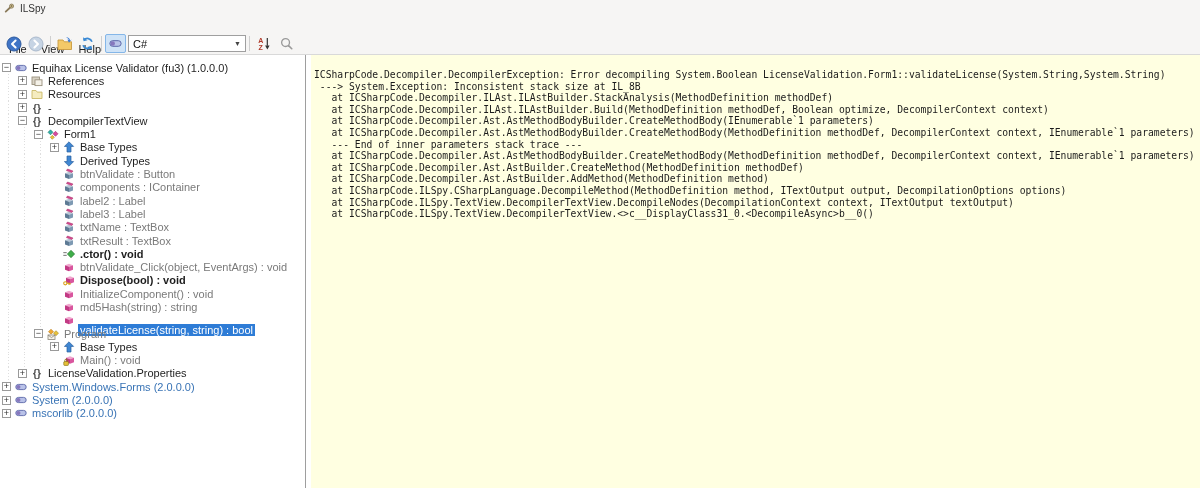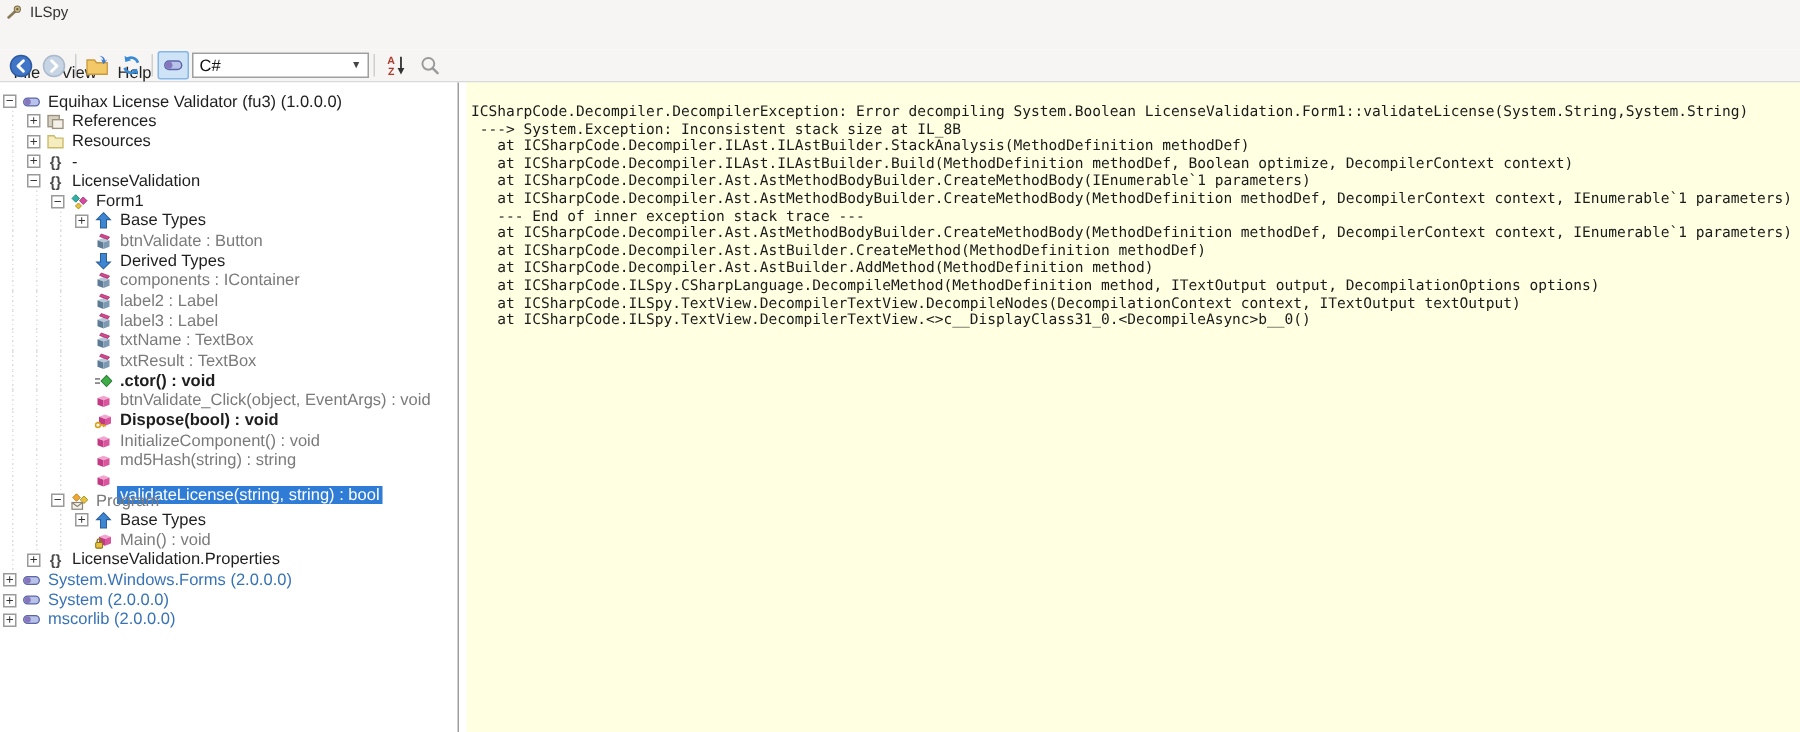--- a/index.html
+++ b/index.html
@@ -272,21 +272,21 @@
             <use href="#sym-namespace"></use>
           </svg>
           <span class="label">-</span>
         </div>
         <div class="tree-row">
           <span class="guide"></span>
           <span class="expander">−</span>
           <svg class="tree-icon" viewBox="0 0 12 12">
             <use href="#sym-namespace"></use>
           </svg>
-          <span class="label">LicenseValidation</span>
+          <span class="label">DecompilerTextView</span>
         </div>
         <div class="tree-row">
           <span class="guide"></span>
           <span class="guide"></span>
           <span class="expander">−</span>
           <svg class="tree-icon" viewBox="0 0 12 12">
             <use href="#sym-class"></use>
           </svg>
           <span class="label">Form1</span>
         </div>
@@ -299,33 +299,33 @@
             <use href="#sym-base-types"></use>
           </svg>
           <span class="label">Base Types</span>
         </div>
         <div class="tree-row">
           <span class="guide"></span>
           <span class="guide"></span>
           <span class="guide"></span>
           <span class="expander empty"></span>
           <svg class="tree-icon" viewBox="0 0 12 12">
+            <use href="#sym-derived-types"></use>
+          </svg>
+          <span class="label">Derived Types</span>
+        </div>
+        <div class="tree-row">
+          <span class="guide"></span>
+          <span class="guide"></span>
+          <span class="guide"></span>
+          <span class="expander empty"></span>
+          <svg class="tree-icon" viewBox="0 0 12 12">
             <use href="#sym-field"></use>
           </svg>
           <span class="label gray">btnValidate : Button</span>
-        </div>
-        <div class="tree-row">
-          <span class="guide"></span>
-          <span class="guide"></span>
-          <span class="guide"></span>
-          <span class="expander empty"></span>
-          <svg class="tree-icon" viewBox="0 0 12 12">
-            <use href="#sym-derived-types"></use>
-          </svg>
-          <span class="label">Derived Types</span>
         </div>
         <div class="tree-row">
           <span class="guide"></span>
           <span class="guide"></span>
           <span class="guide"></span>
           <span class="expander empty"></span>
           <svg class="tree-icon" viewBox="0 0 12 12">
             <use href="#sym-field"></use>
           </svg>
           <span class="label gray">components : IContainer</span>
@@ -490,21 +490,21 @@
         </div>
       </div>
     <div class="splitter"></div>
     <div class="outputpanel">
         <div class="out-line">ICSharpCode.Decompiler.DecompilerException: Error decompiling System.Boolean LicenseValidation.Form1::validateLicense(System.String,System.String)</div>
         <div class="out-line"> ---&gt; System.Exception: Inconsistent stack size at IL_8B</div>
         <div class="out-line">   at ICSharpCode.Decompiler.ILAst.ILAstBuilder.StackAnalysis(MethodDefinition methodDef)</div>
         <div class="out-line">   at ICSharpCode.Decompiler.ILAst.ILAstBuilder.Build(MethodDefinition methodDef, Boolean optimize, DecompilerContext context)</div>
         <div class="out-line">   at ICSharpCode.Decompiler.Ast.AstMethodBodyBuilder.CreateMethodBody(IEnumerable`1 parameters)</div>
         <div class="out-line">   at ICSharpCode.Decompiler.Ast.AstMethodBodyBuilder.CreateMethodBody(MethodDefinition methodDef, DecompilerContext context, IEnumerable`1 parameters)</div>
-        <div class="out-line">   --- End of inner exception stack trace ---</div>
+        <div class="out-line">   --- End of inner parameters stack trace ---</div>
         <div class="out-line">   at ICSharpCode.Decompiler.Ast.AstMethodBodyBuilder.CreateMethodBody(MethodDefinition methodDef, DecompilerContext context, IEnumerable`1 parameters)</div>
         <div class="out-line">   at ICSharpCode.Decompiler.Ast.AstBuilder.CreateMethod(MethodDefinition methodDef)</div>
         <div class="out-line">   at ICSharpCode.Decompiler.Ast.AstBuilder.AddMethod(MethodDefinition method)</div>
         <div class="out-line">   at ICSharpCode.ILSpy.CSharpLanguage.DecompileMethod(MethodDefinition method, ITextOutput output, DecompilationOptions options)</div>
         <div class="out-line">   at ICSharpCode.ILSpy.TextView.DecompilerTextView.DecompileNodes(DecompilationContext context, ITextOutput textOutput)</div>
         <div class="out-line">   at ICSharpCode.ILSpy.TextView.DecompilerTextView.&lt;&gt;c__DisplayClass31_0.&lt;DecompileAsync&gt;b__0()</div>
       </div>
   </div>
 
 </div>

